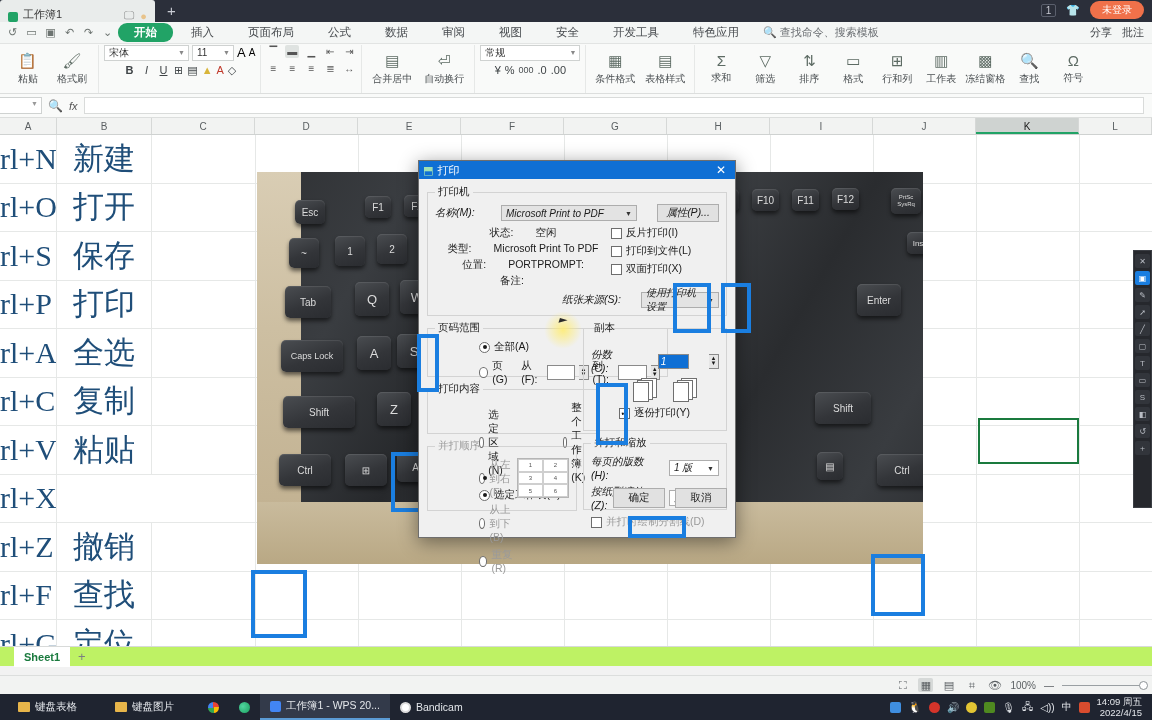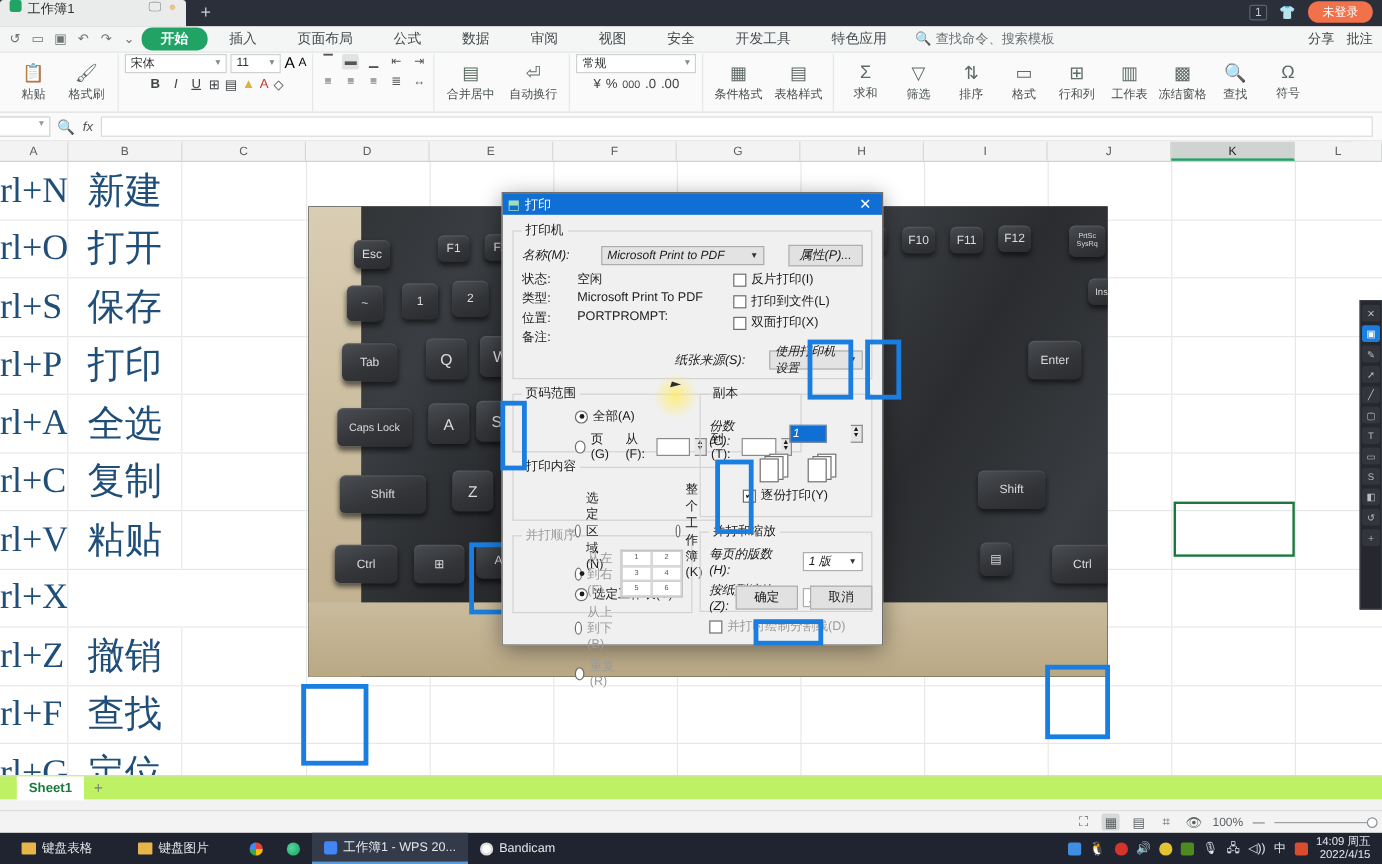--- a/index.html
+++ b/index.html
@@ -10,21 +10,21 @@
     background:#f2f2f2;
     position:relative;
   }
   
   .titlebar{
     position:absolute; left:0; top:0; width:1152px; height:22px;
     background:#2b2f3a; display:flex; align-items:flex-end;
   }
   .tb-tab{
     height:22px; min-width:155px; background:#e9eceb; color:#333;
-    display:flex; align-items:flex-start; gap:5px; padding:0 8px; font-size:11px;
+    display:flex; align-items:flex-end; gap:5px; padding:0 8px; font-size:11px;
     border-top-left-radius:3px; border-top-right-radius:3px;
   }
   .tb-tab .wps-dot{ width:10px;height:10px;border-radius:2px;background:#21a366; display:inline-block;}
   .tb-tab .mini{ margin-left:auto; display:flex; gap:6px; align-items:center; opacity:.55;}
   .tb-plus{ color:#c9ccd4; font-size:15px; padding:0 12px; line-height:22px;}
   .tb-right{ margin-left:auto; display:flex; align-items:center; gap:10px; padding:0 8px 3px 0;}
   .tb-right .tnum{ color:#c7cad2; font-size:10px; border:1px solid #5a5f6c; padding:0 4px; border-radius:2px;}
   .tb-right .ticon{ color:#c7cad2; font-size:11px;}
   .tb-login{ background:#f0714a; color:#fff; font-size:10px; border-radius:9px; padding:2px 12px; }
   
@@ -112,21 +112,21 @@
   .dlg-title{ height:18px; background:#0f6fd4; color:#fff; display:flex; align-items:center; padding:0 4px; font-size:11px; gap:4px;}
   .dlg-title .x{ margin-left:auto; font-size:12px; padding:0 5px; }
   .dlg-body{ padding:6px 8px 0 8px; position:relative;}
   fieldset{ border:1px solid #d3d3d3; padding:5px 7px 7px 7px; margin-bottom:5px;}
   legend{ padding:0 3px; font-size:10.5px;}
   .row2{ display:flex; align-items:center; margin-bottom:4px; gap:20px;font-style:italic;}
   .lbl{ width:46px; color:#1b1b1b;}
   .sel2{ flex:1; height:16px; background:#e3e3e3; border:1px solid #adadad; position:relative; display:flex; align-items:center; padding:0 14px 0 4px; font-size:10px;}
   .sel2 .cv{ position:absolute; right:4px; font-size:7px; color:#333;}
   .btn{ background:#e1e1e1; border:1px solid #adadad; height:18px; display:flex; align-items:center; justify-content:center; font-size:10.5px; padding:0 8px;}
-  .info{ display:flex; margin-bottom:2px;}
+  .info{ display:flex; margin-bottom:2px;justify-content:center;}
   .info .k{ width:46px; color:#1b1b1b;}
   .info .v{ color:#1b1b1b;}
   .ck{ display:flex; align-items:center; gap:4px; margin-bottom:4px;}
   .box{ width:11px;height:11px;border:1px solid #6d6d6d; background:#fff; display:inline-block; position:relative;}
   .box.on::after{ content:"✓"; position:absolute; left:0px; top:-3px; font-size:11px; color:#111;}
   .rd{ width:11px;height:11px;border:1px solid #6d6d6d; border-radius:50%; background:#fff; display:inline-block; position:relative;}
   .rd.on::after{ content:""; position:absolute; left:2.5px; top:2.5px; width:4px;height:4px; border-radius:50%; background:#1b1b1b;}
   .rdrow{ display:flex; align-items:center; gap:4px; margin-bottom:5px;padding-left:44px;}
   .spin{ width:34px; height:15px; border:1px solid #8a8a8a; background:#fff; display:inline-flex; align-items:center; font-size:10px; padding-left:2px;}
   .spinbtn{ width:11px;height:15px;border:1px solid #8a8a8a; border-left:0; background:#e6e6e6; display:flex; flex-direction:column; align-items:center; justify-content:center; font-size:6px; line-height:5px;}

